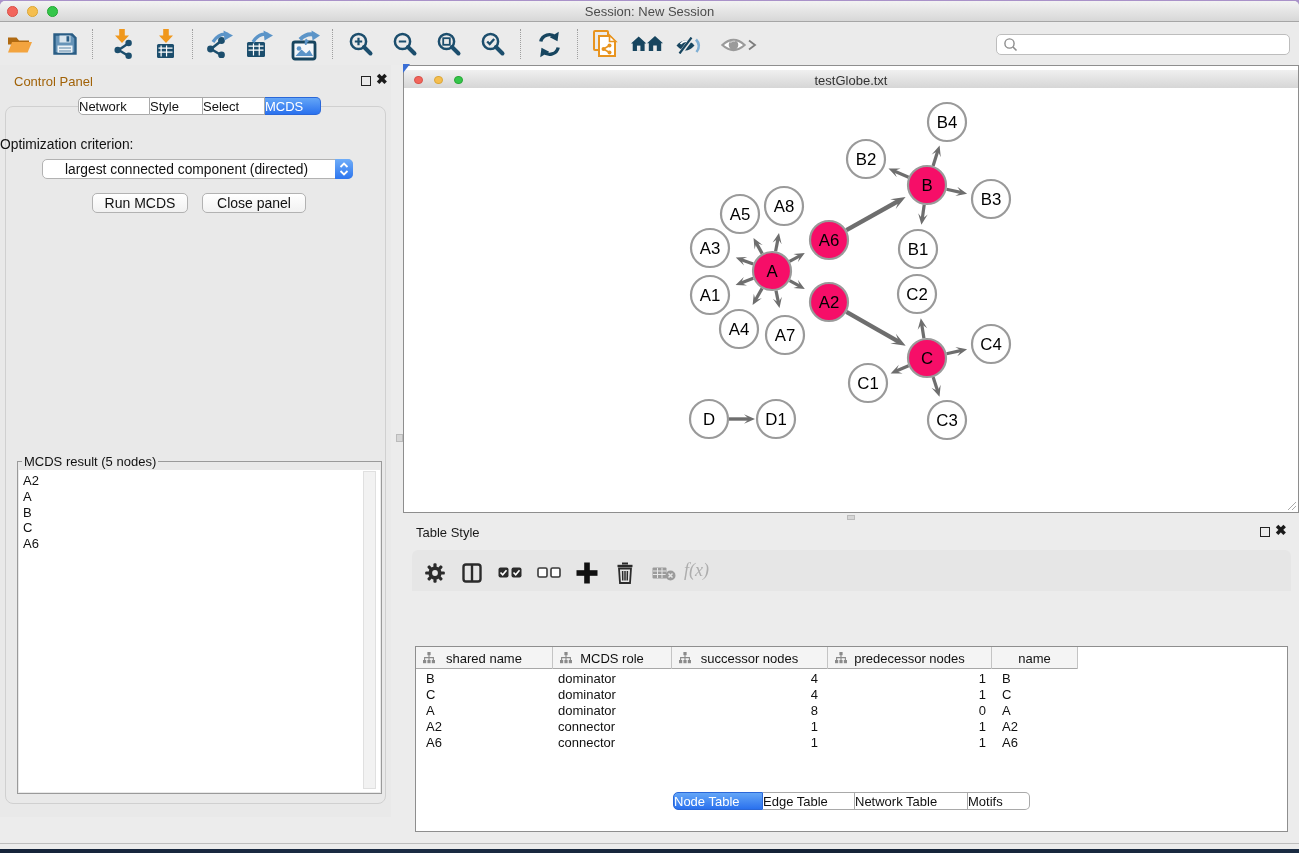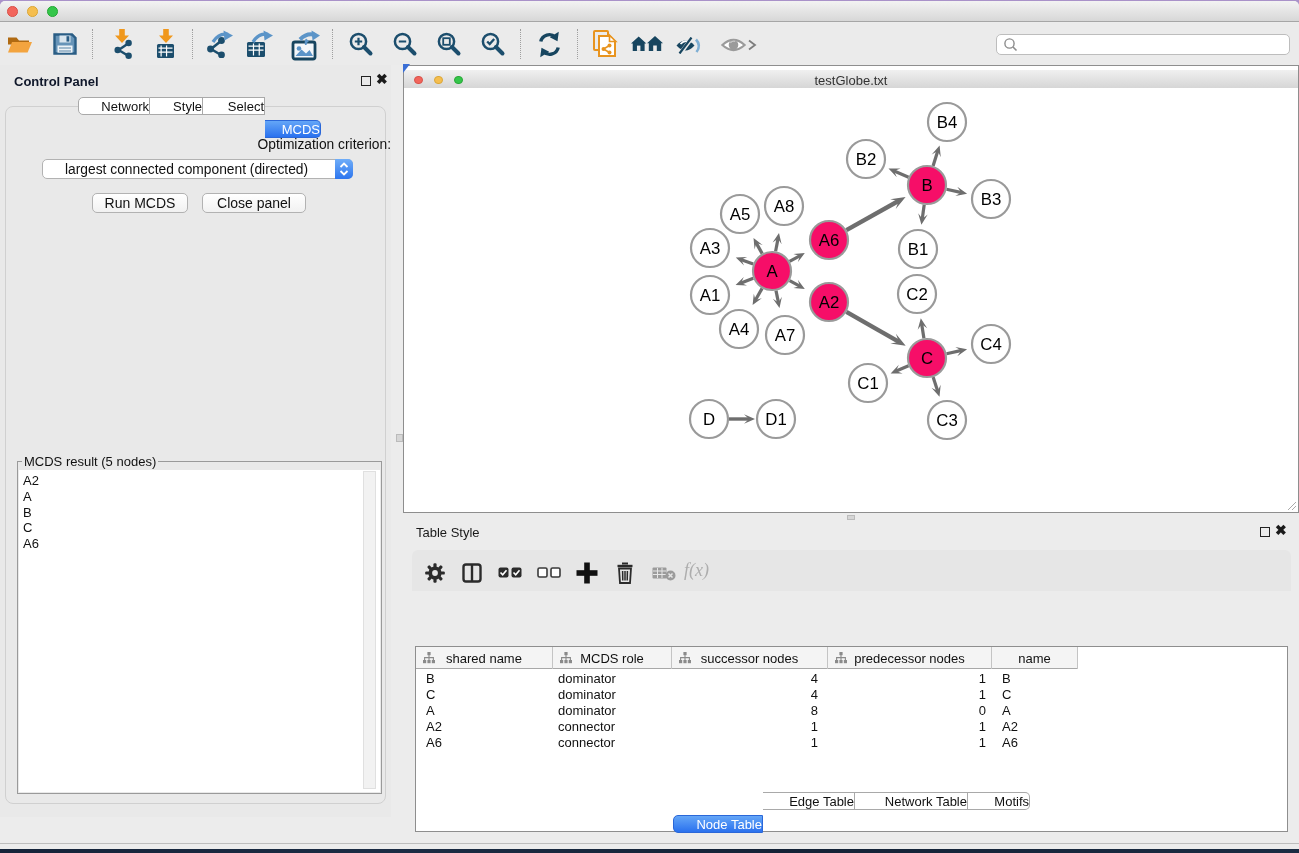--- a/index.html
+++ b/index.html
@@ -13,30 +13,30 @@
 #titlebar .t-yel { left:27px; background:#f5be4f; border:1px solid #dba738; }
 #titlebar .t-grn { left:47px; background:#35c64a; border:1px solid #29a738; }
 #titletext { position:absolute; top:3px; left:0; width:100%; text-align:center; font-size:13px; color:#4c4c4c; }
 
 #toolbar { position:absolute; left:0; top:22px; width:1299px; height:42px; background:#ebebeb; }
 .sep { position:absolute; top:6px; height:30px; width:1px; border-left:1px dotted #9f9f9f; }
 .ticon { position:absolute; top:4px; }
 #searchbox { position:absolute; left:996px; top:11px; width:294px; height:21px; background:#fff; border:1px solid #bdbdbd; border-radius:5px; }
 
 #leftpanel { position:absolute; left:0; top:64px; width:391px; height:752px; background:#e9e9e9; }
-#cp-title { position:absolute; left:14px; top:9px; font-size:13px; color:#0f172a;font-weight:bold; }
+#cp-title { position:absolute; left:14px; top:9px; font-size:13px; color:#a16207; }
 .wicon-float { position:absolute; width:10px; height:10px; border:1.5px solid #222; top:11px; }
 .wicon-close { position:absolute; top:6px; font-size:14px; font-weight:bold; color:#1a1a1a; }
 #cp-inner { position:absolute; left:5px; top:41px; width:381px; height:698px; background:#e9e9e9; border:1px solid #d0d0d0; border-radius:8px; }
 #cp-tabs { position:absolute; left:78px; top:32px; height:18px; display:flex; z-index:3; }
-.tab { height:18px; background:#fff; border:1px solid #a9a9a9; border-left:none; font-size:13px; color:#111; text-align:right; line-height:17px; }
+.tab { height:18px; background:#fff; border:1px solid #a9a9a9; border-left:none; font-size:13px; color:#111; text-align:left; line-height:17px; }
 .tab.first { border-left:1px solid #a9a9a9; border-radius:5px 0 0 5px; }
 .tab.last { border-radius:0 5px 5px 0; }
-.tab.sel { background:linear-gradient(#64a6f7,#2a71ee); color:#fff; border-color:#2a67d8;margin-top:23px; }
-#opt-label { position:absolute; left:0; top:72px; width:391px; text-align:right; font-size:13.8px; color:#111; }
+.tab.sel { background:linear-gradient(#64a6f7,#2a71ee); color:#fff; border-color:#2a67d8; }
+#opt-label { position:absolute; left:0; top:72px; width:391px; text-align:left; font-size:13.8px; color:#111; }
 #dropdown { position:absolute; left:42px; top:94px; width:311px; height:20px; background:#fff; border:1px solid #b2b2b2; border-radius:5px; font-size:13.8px; color:#111; line-height:19px; padding-left:22px; }
 #dd-step { position:absolute; right:-1px; top:-1px; width:18px; height:20px; background:linear-gradient(#6fadf8,#2d76ef); border-radius:0 5px 5px 0; }
 .btn { position:absolute; top:128px; height:20px; background:linear-gradient(#ffffff,#f1f1f1); border:1px solid #b2b2b2; border-radius:5px; font-size:14px; color:#111; text-align:center; line-height:19px; }
 #btn-run { left:92px; width:96px; }
 #btn-close { left:202px; width:104px; }
 #groupbox { position:absolute; left:17px; top:396px; width:365px; height:333px; border:1px solid #9a9a9a; }
 #gb-label { position:absolute; left:4px; top:-8px; background:#e9e9e9; font-size:13px; color:#111; padding:0 2px; }
 #gb-list { position:absolute; left:1px; top:8px; width:361px; height:322px; background:#fff; font-size:13px; color:#111; padding:3px 0 0 4px; line-height:15.8px; }
 #gb-scroll { position:absolute; right:4px; top:1px; width:13px; height:318px; background:#f2f2f2; border:1px solid #e0e0e0; }
 
@@ -68,20 +68,21 @@
 #sb-mem .mtxt { position:absolute; left:20px; top:4px; }
 #deskstrip { position:fixed; left:0; top:849px; width:1299px; height:4px; background:linear-gradient(90deg,#152339,#1b2c44 30%,#142236 60%,#1a2b42); z-index:9; }
 </style>
 </head>
 <body>
 <div id="win">
   <div id="titlebar">
     <div class="tl t-red"></div>
       <div class="tl t-yel"></div>
       <div class="tl t-grn"></div>
+    <div id="titletext">Session: New Session</div>
   </div>
   <div id="toolbar">
     <svg class="ticon" style="left:6px; top:8px;" width="28" height="26" viewBox="0 0 28 26">
         <path d="M2 6.5 h8.5 l2.5 3 h10 v4 H2 z" fill="#b06a12"></path>
         <path d="M2 21.5 L6 11 h20 l-4.4 10.5 z" fill="#f3a43f"></path>
       </svg>
     <svg class="ticon" style="left:52px; top:8px;" width="26" height="26" viewBox="0 0 26 26">
         <path d="M2.5 3.5 h17.5 l3.5 3.5 v15.5 h-21 z" fill="#6794b8" stroke="#2a5d85" stroke-width="2.4"></path>
         <rect x="7.5" y="4.5" width="11" height="7" fill="#d9e5ee"></rect>
         <rect x="14.5" y="5.2" width="2.8" height="5.4" fill="#2a5d85"></rect>

